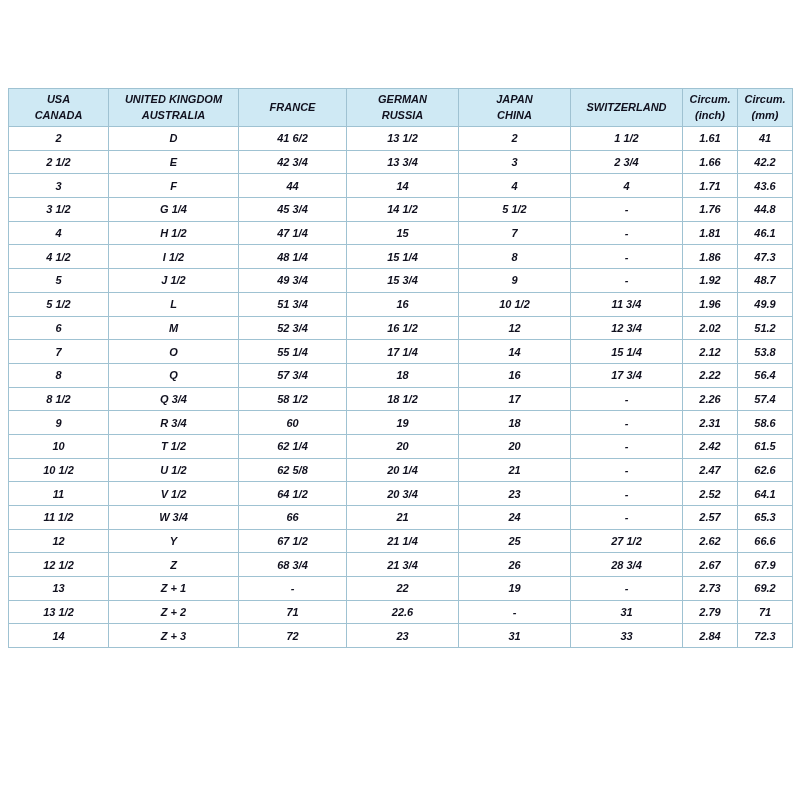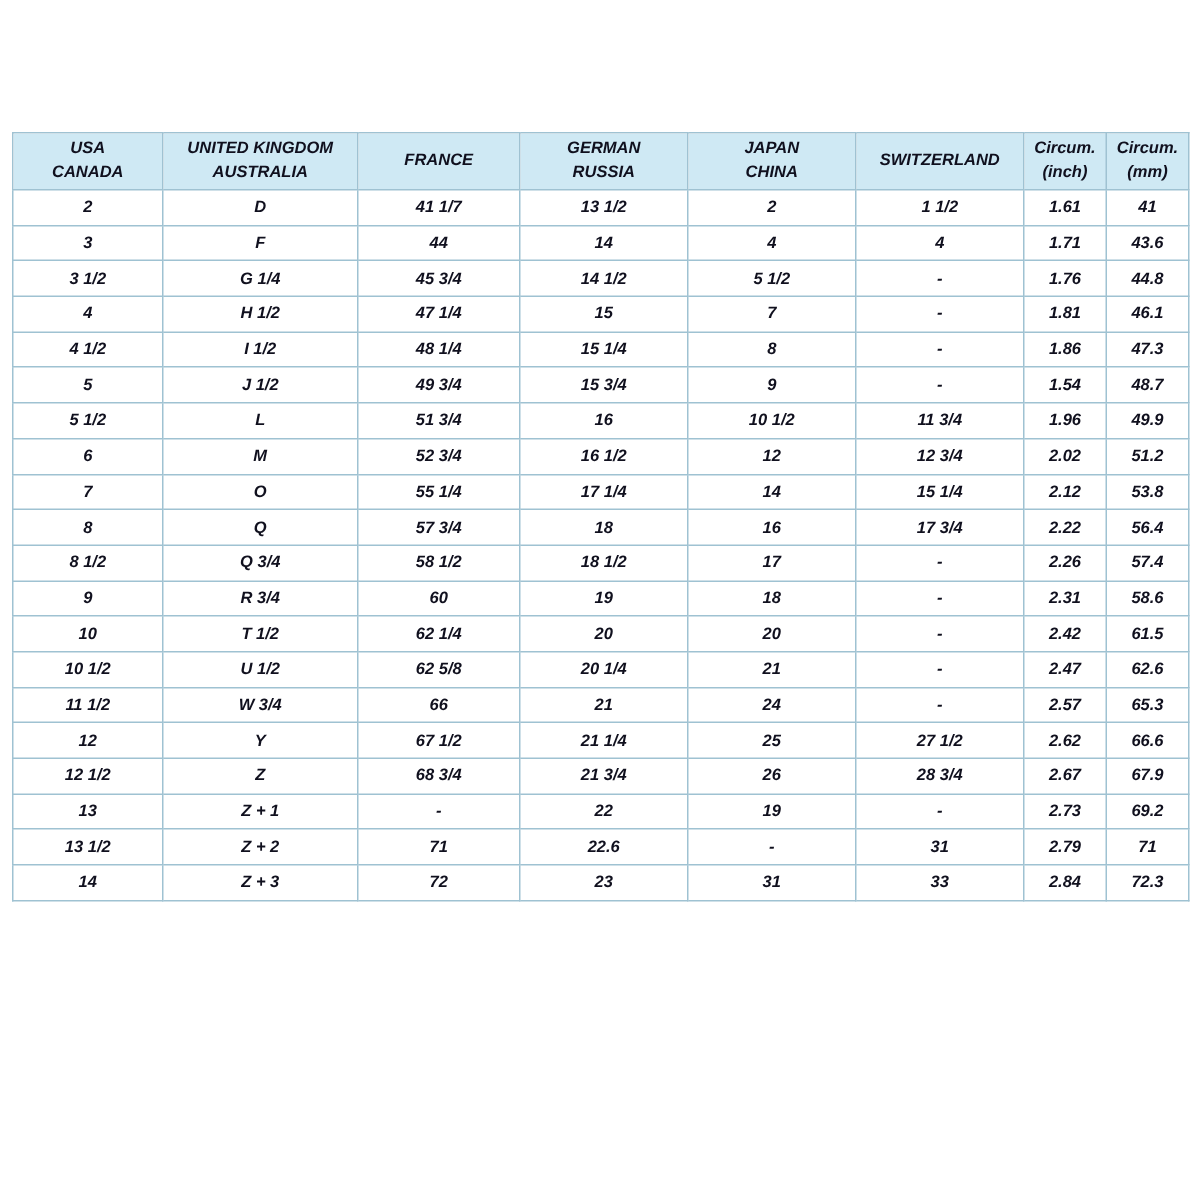--- a/index.html
+++ b/index.html
@@ -66,26 +66,36 @@
           <th>JAPAN<br>CHINA</th>
           <th>SWITZERLAND</th>
           <th>Circum.<br>(inch)</th>
           <th>Circum.<br>(mm)</th>
         </tr>
     </thead>
     <tbody id="table-body">
         <tr>
           <td>2</td>
           <td>D</td>
-          <td>41 1/7</td>
+          <td>41 6/2</td>
           <td>13 1/2</td>
           <td>2</td>
           <td>1 1/2</td>
           <td>1.61</td>
           <td>41</td>
+        </tr>
+        <tr>
+          <td>2 1/2</td>
+          <td>E</td>
+          <td>42 3/4</td>
+          <td>13 3/4</td>
+          <td>3</td>
+          <td>2 3/4</td>
+          <td>1.66</td>
+          <td>42.2</td>
         </tr>
         <tr>
           <td>3</td>
           <td>F</td>
           <td>44</td>
           <td>14</td>
           <td>4</td>
           <td>4</td>
           <td>1.71</td>
           <td>43.6</td>
@@ -120,21 +130,21 @@
           <td>1.86</td>
           <td>47.3</td>
         </tr>
         <tr>
           <td>5</td>
           <td>J 1/2</td>
           <td>49 3/4</td>
           <td>15 3/4</td>
           <td>9</td>
           <td>-</td>
-          <td>1.54</td>
+          <td>1.92</td>
           <td>48.7</td>
         </tr>
         <tr>
           <td>5 1/2</td>
           <td>L</td>
           <td>51 3/4</td>
           <td>16</td>
           <td>10 1/2</td>
           <td>11 3/4</td>
           <td>1.96</td>
@@ -204,20 +214,30 @@
           <td>10 1/2</td>
           <td>U 1/2</td>
           <td>62 5/8</td>
           <td>20 1/4</td>
           <td>21</td>
           <td>-</td>
           <td>2.47</td>
           <td>62.6</td>
         </tr>
         <tr>
+          <td>11</td>
+          <td>V 1/2</td>
+          <td>64 1/2</td>
+          <td>20 3/4</td>
+          <td>23</td>
+          <td>-</td>
+          <td>2.52</td>
+          <td>64.1</td>
+        </tr>
+        <tr>
           <td>11 1/2</td>
           <td>W 3/4</td>
           <td>66</td>
           <td>21</td>
           <td>24</td>
           <td>-</td>
           <td>2.57</td>
           <td>65.3</td>
         </tr>
         <tr>

